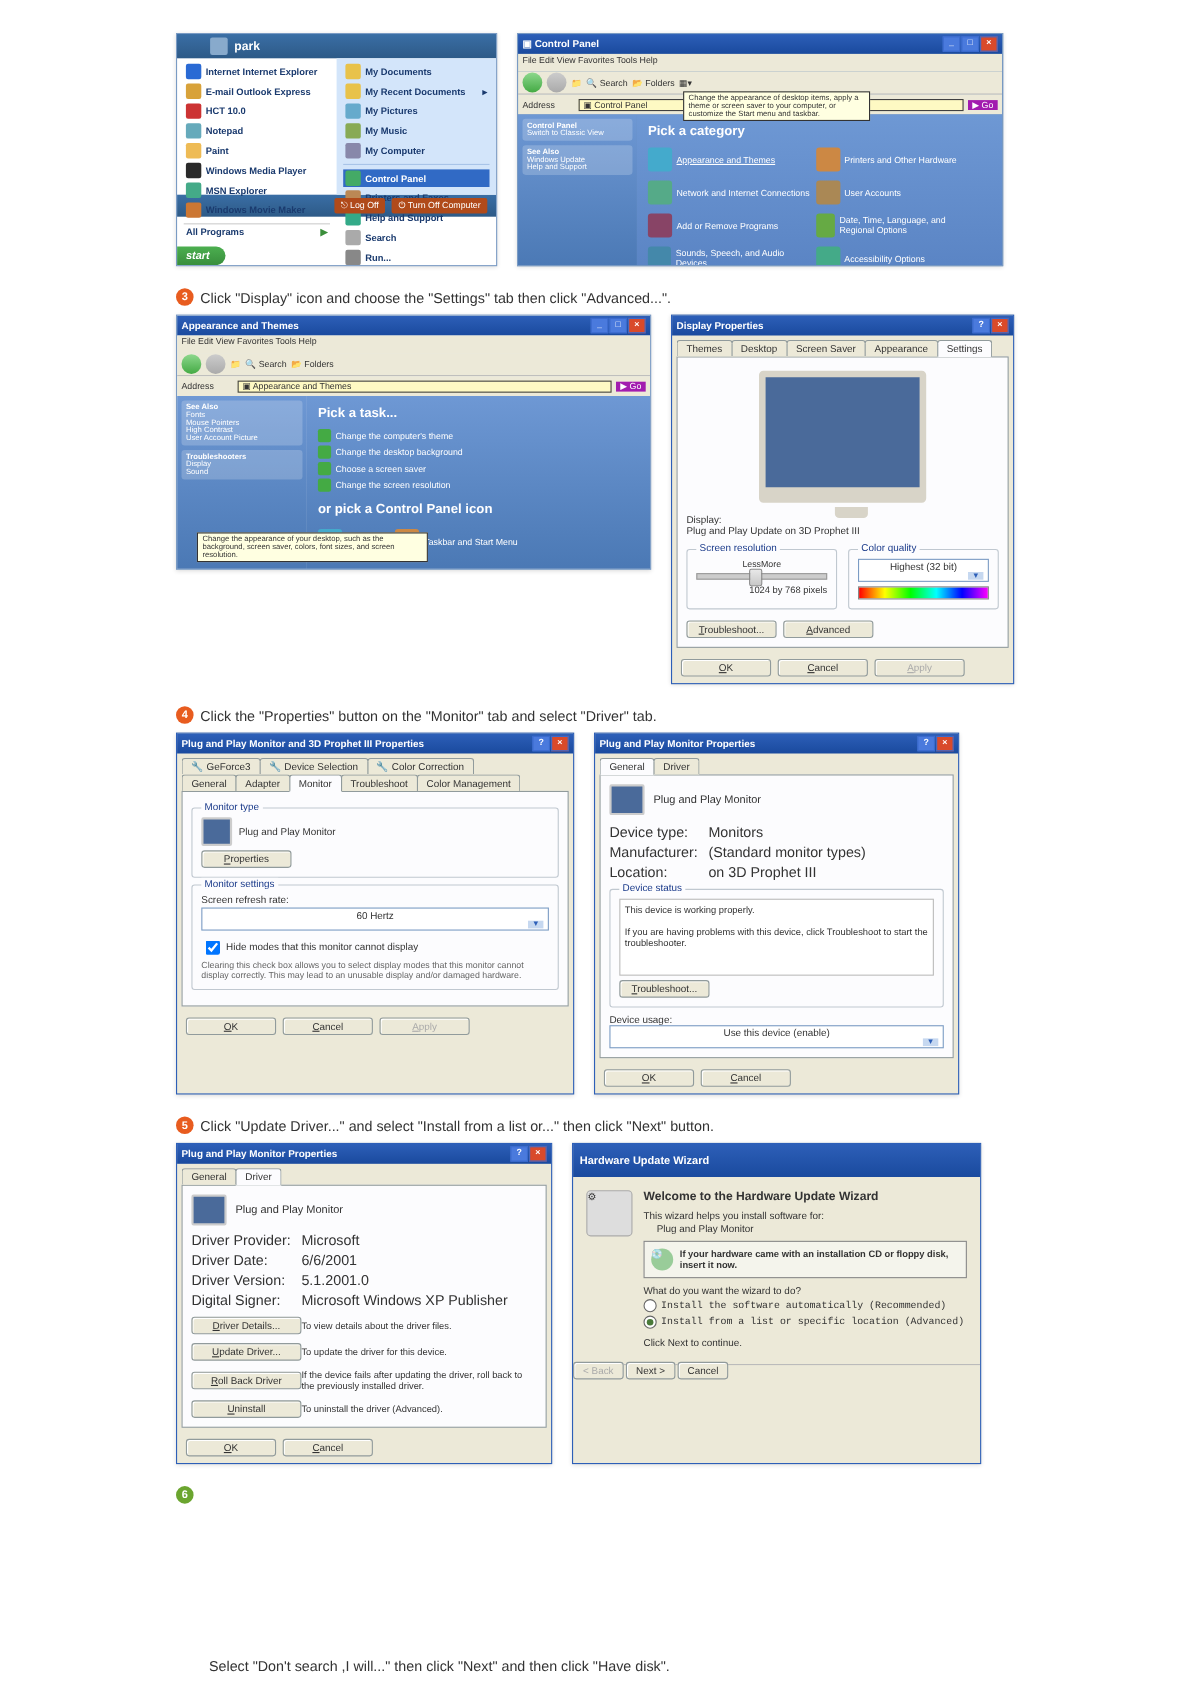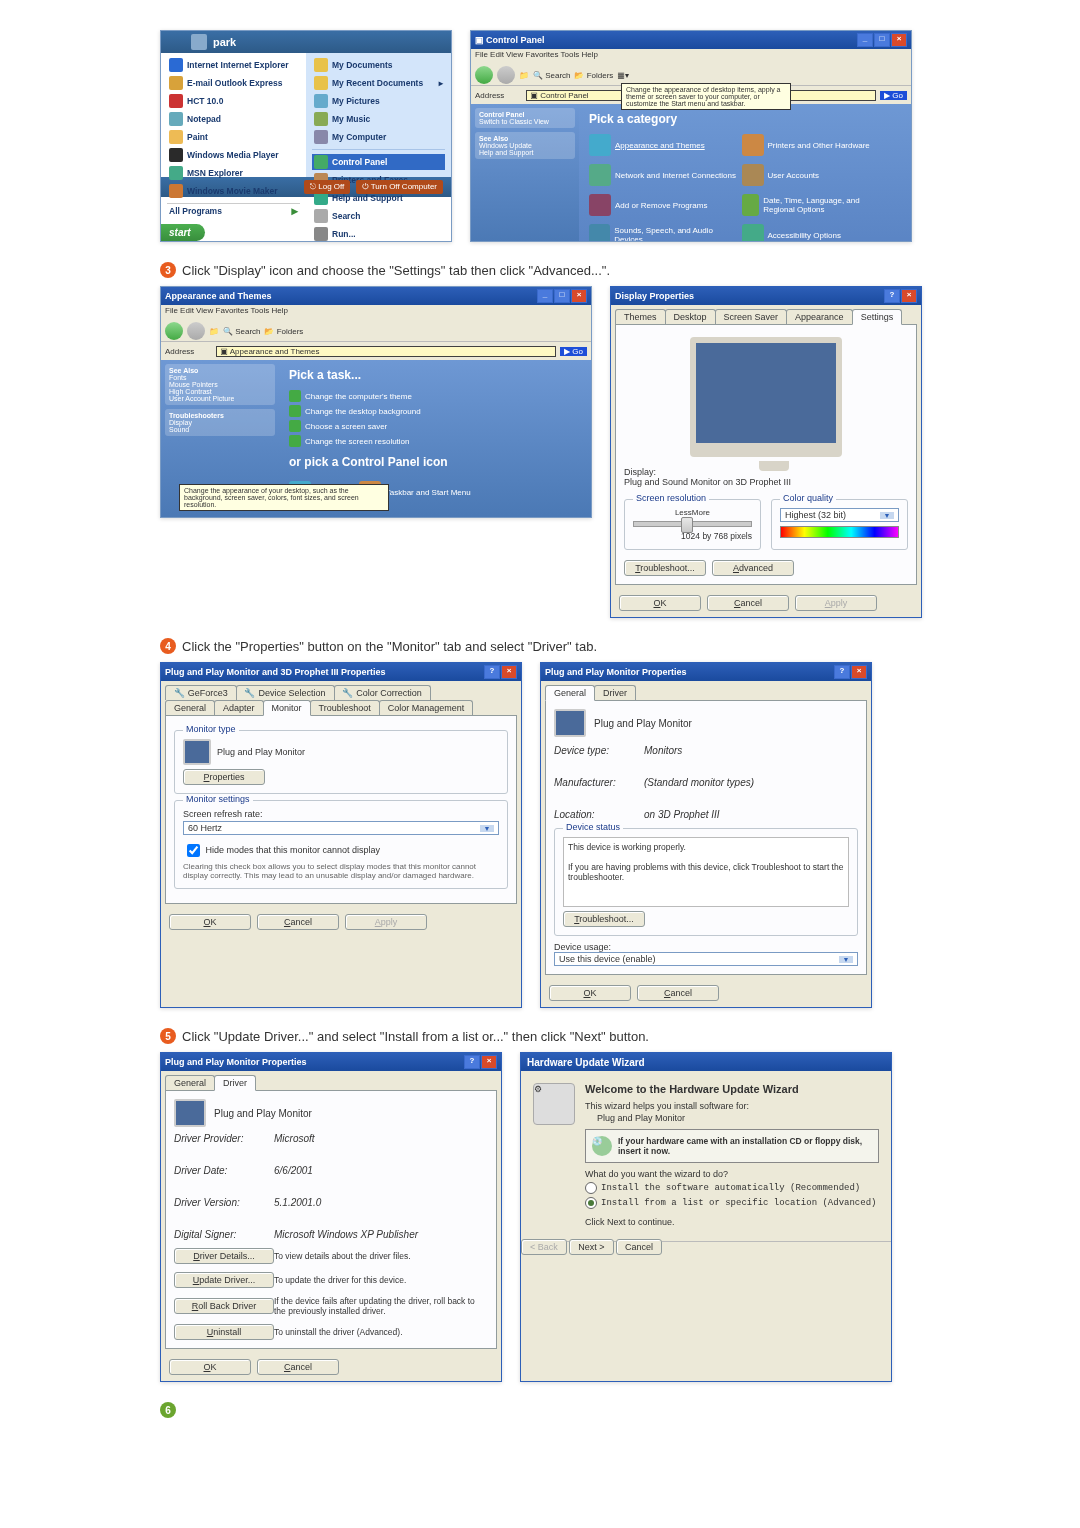--- a/index.html
+++ b/index.html
@@ -147,21 +147,21 @@
     text-align: center;
     line-height: 10px;
     color: #fff;
   }
   .win-title .wbtn.close { background: #d94a2a; }
   .cp-menu { height: 14px; background: #ece9d8; font-size: 8px; padding: 1px 4px; color: #333; }
   .cp-tool { height: 20px; background: #ece9d8; border-bottom: 1px solid #bbb; display: flex; align-items: center; gap: 4px; padding: 0 4px; font-size: 8px; }
   .cp-tool .nav { width: 18px; height: 18px; border-radius: 50%; background: linear-gradient(#8dd88d,#4a4); }
   .cp-addr { height: 16px; background: #ece9d8; font-size: 8px; padding: 1px 4px; display: flex; align-items: center; }
   .cp-addr .addrbox { background: #fef9c3; border: 1px solid #404040; flex: 1; margin-left: 22px; padding: 0 3px; }
-  .cp-addr .go { margin-left: 4px; background: #1d4ed8; color: #fff; padding: 0 4px; }
+  .cp-addr .go { margin-left: 4px; background: #a21caf; color: #fff; padding: 0 4px; }
   .cp-body { display: flex; height: 142px; }
   .cp-side {
     width: 100px;
     background: linear-gradient(#6e98d4, #4a78b4);
     padding: 4px;
     color: #fff;
     font-size: 7px;
   }
   .cp-side .sidebox { background: rgba(255,255,255,0.2); border-radius: 3px; padding: 3px 4px; margin-bottom: 4px; }
   .cp-main {
@@ -255,20 +255,21 @@
     font-size: 9px;
     color: #1a3a8a;
   }
   .combo {
     background: #fff;
     border: 1px solid #7a9bc4;
     padding: 1px 4px;
     font-size: 9px;
     display: flex;
     align-items: center;
+    flex-direction: column;
   }
   .combo .arrow {
     margin-left: auto;
     width: 14px;
     text-align: center;
     background: #c6d8f0;
     color: #2d5fb8;
     font-size: 7px;
   }
   .slider-track {
@@ -317,21 +318,21 @@
   .cpicon .ci { width: 22px; height: 22px; background: #d85; border-radius: 3px; }
 
   
   .wizard {
     width: 370px;
     background: #ece9d8;
     border: 1px solid #2d5fb8;
     overflow: hidden;
   }
   .wizard .wtitle {
-    height: 18px;
+    height: 30px;
     background: linear-gradient(#2d5fb8, #1a4a9e);
     color: #fff;
     font-size: 10px;
     font-weight: bold;
     padding: 0 6px;
     display: flex;
     align-items: center;
   }
   .wizard .wbody {
     display: flex;
@@ -361,21 +362,21 @@
     border: 1px solid #888;
     background: #f4f4ec;
     padding: 6px;
     margin: 6px 0;
     font-size: 8.5px;
     display: flex;
     gap: 6px;
   }
   .bbox .bi { width: 20px; height: 20px; border-radius: 50%; background: #9c9; flex-shrink: 0; }
 
-  .label-col { display: grid; grid-template-columns: 90px 1fr; font-size: 10px; row-gap: 21px; margin: 4px 0 8px 0; font-style: italic; }
+  .label-col { display: grid; grid-template-columns: 90px 1fr; font-size: 13px; row-gap: 3px; margin: 4px 0 8px 0; }
 
   .footer-text {
     margin: 140px 0 60px 160px;
     font-size: 13px;
     color: #333;
   }
   .ml { margin-left: 130px; }
 </style>
 </head>
 <body>
@@ -644,21 +645,21 @@
     <div class="tabs">
       <div class="tab">Themes</div>
       <div class="tab">Desktop</div>
       <div class="tab">Screen Saver</div>
       <div class="tab">Appearance</div>
       <div class="tab active">Settings</div>
     </div>
     <div class="tabbody">
       <div class="monitor-pic"></div>
       <div style="font-size:9px;">Display:</div>
-      <div style="font-size:9px; margin-bottom:6px;">Plug and Sound Monitor on 3D Prophet III</div>
+      <div style="font-size:9px; margin-bottom:6px;">Plug and Play Update on 3D Prophet III</div>
       <div style="display:flex; gap:10px;">
         <div class="groupbox" style="flex:1;">
           <span class="gtitle">Screen resolution</span>
           <div style="display:flex; justify-content:center; font-size:8px;">
             <span>Less</span>
               <span>More</span>
           </div>
           <div class="slider-track">
             <div class="slider-thumb" style="left:40%;"></div>
           </div>

